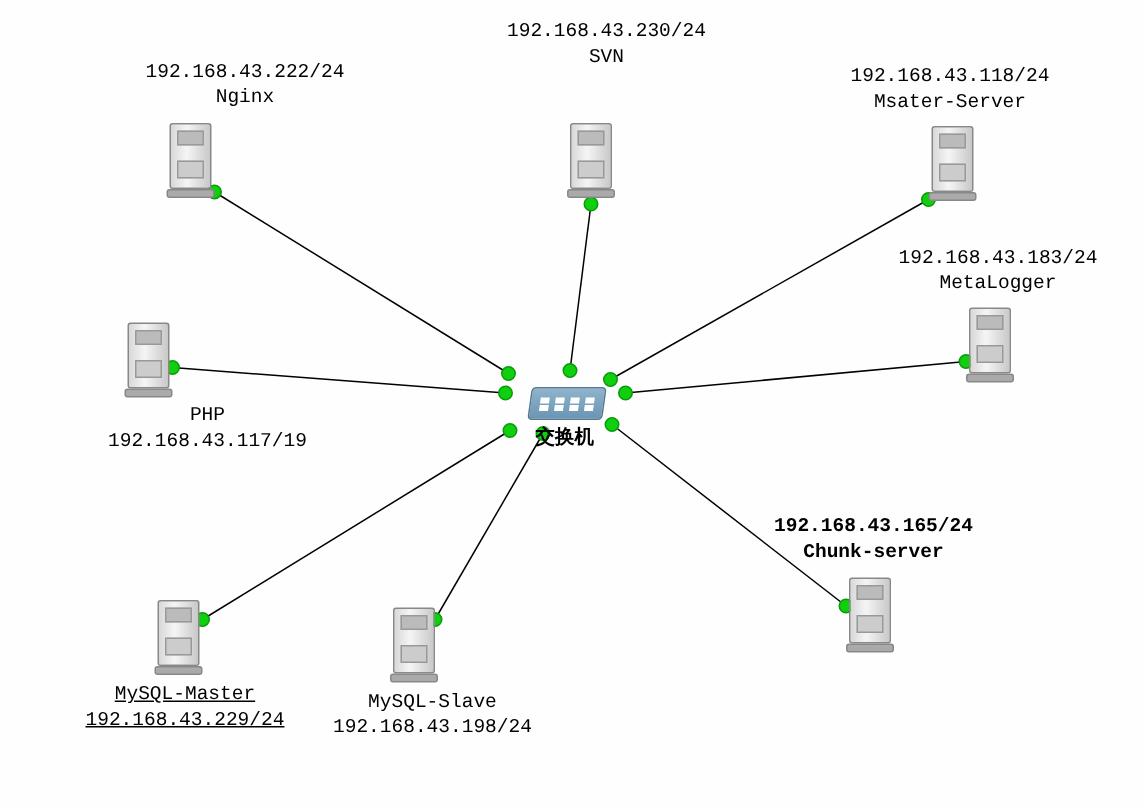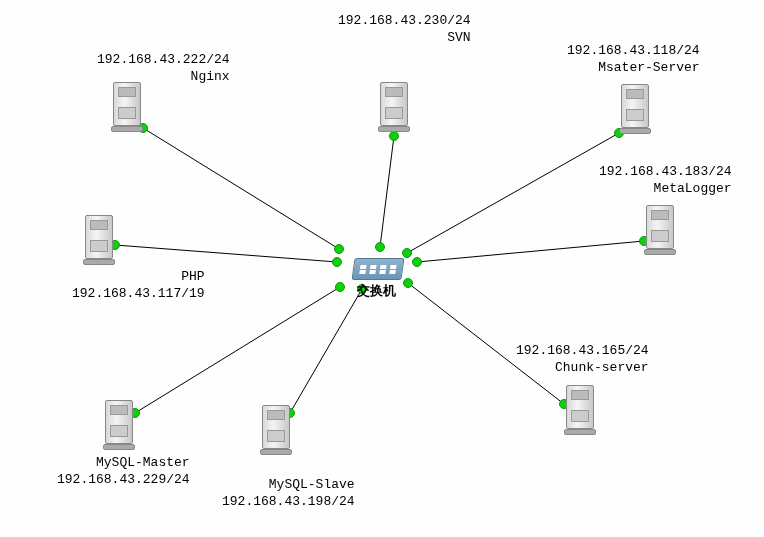--- a/index.html
+++ b/index.html
@@ -10,21 +10,21 @@
     position: relative;
     font-family: "SimSun", "Courier New", monospace;
     font-size: 13px;
     color: #000;
     overflow: hidden;
   }
   .canvas { position: absolute; top: 0; left: 0; width: 764px; height: 537px; }
   .label {
     position: absolute;
     white-space: pre;
-    text-align: right;
+    text-align: center;
     line-height: 1.3;
   }
   .server {
     position: absolute;
     width: 28px;
     height: 52px;
   }
   .server-body {
     width: 28px; height: 44px;
     background: linear-gradient(to right, #d8d8d8, #f5f5f5 40%, #c8c8c8);
@@ -111,21 +111,21 @@
     <circle cx="408" cy="283" r="4.5" class="dot"></circle>
   </svg>
 
 <div class="switch" style="left:353px; top:258px;"></div>
 <div class="label" style="left:357px; top:284px;font-weight:bold;">交换机</div>
 
 <div class="server" style="left: 113px; top: 82px;">
     <div class="server-body"></div>
     <div class="server-foot"></div>
   </div>
-<div class="label" style="left: 97px; top: 52px;">192.168.43.222/24
+<div class="label" style="left: 97px; top: 40px;">192.168.43.222/24
 Nginx</div>
 <div class="server" style="left: 380px; top: 82px;">
     <div class="server-body"></div>
     <div class="server-foot"></div>
   </div>
 <div class="label" style="left: 338px; top: 13px;">192.168.43.230/24
 SVN</div>
 <div class="server" style="left: 621px; top: 84px;">
     <div class="server-body"></div>
     <div class="server-foot"></div>
@@ -141,26 +141,26 @@
 <div class="server" style="left: 85px; top: 215px;">
     <div class="server-body"></div>
     <div class="server-foot"></div>
   </div>
 <div class="label" style="left: 72px; top: 269px;">PHP
 192.168.43.117/19</div>
 <div class="server" style="left: 105px; top: 400px;">
     <div class="server-body"></div>
     <div class="server-foot"></div>
   </div>
-<div class="label" style="left: 57px; top: 455px;">MySQL-Master
+<div class="label" style="left: 57px; top: 455px; text-decoration: underline;">MySQL-Master
 192.168.43.229/24</div>
 <div class="server" style="left: 262px; top: 405px;">
     <div class="server-body"></div>
     <div class="server-foot"></div>
   </div>
-<div class="label" style="left: 222px; top: 460px; margin-top: 17px;">MySQL-Slave
+<div class="label" style="left: 222px; top: 460px;">MySQL-Slave
 192.168.43.198/24</div>
 <div class="server" style="left: 566px; top: 385px;">
     <div class="server-body"></div>
     <div class="server-foot"></div>
   </div>
-<div class="label" style="left: 516px; top: 343px;">192.168.43.165/24
+<div class="label" style="left: 516px; top: 343px; font-weight: bold;">192.168.43.165/24
 Chunk-server</div>
 
 </body></html>

